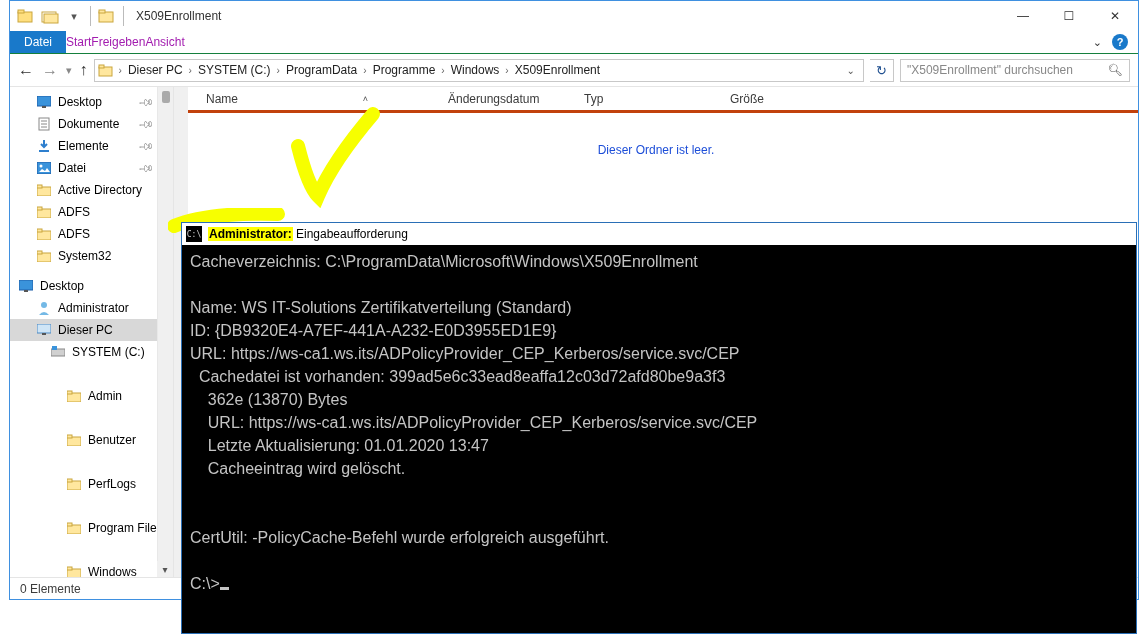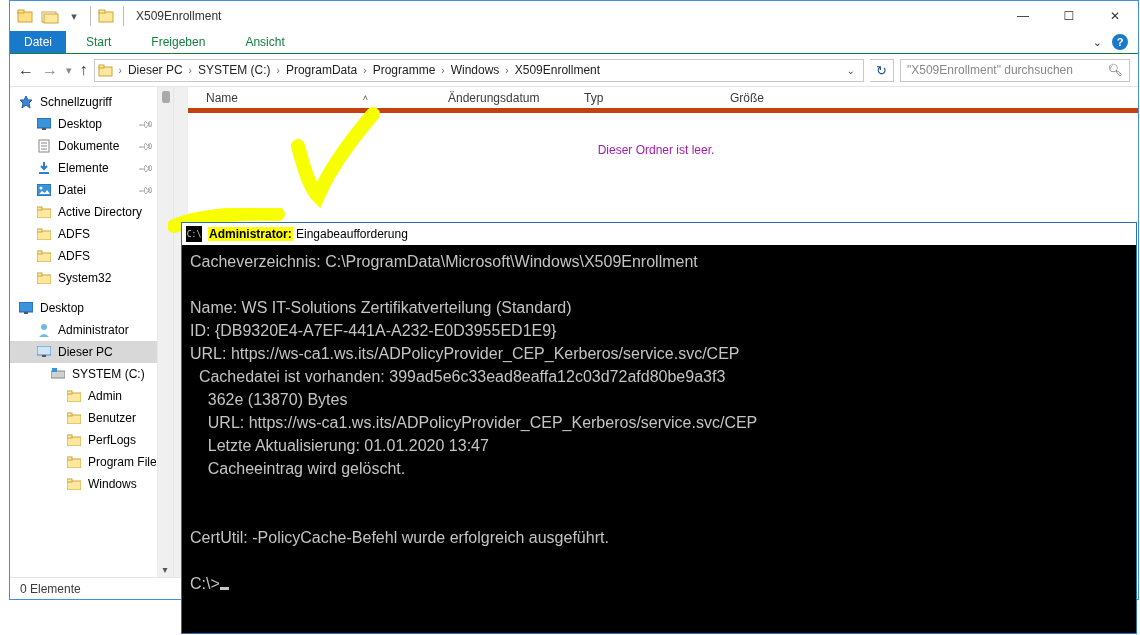--- a/index.html
+++ b/index.html
@@ -16,21 +16,21 @@
   .titlebar-left { display:flex; align-items:center; gap:4px; padding-left:6px; }
   .qat-icon { width:20px; height:20px; display:flex; align-items:center; justify-content:center; }
   .divider-v { width:1px; height:20px; background:#bbb; margin:0 2px; }
   .title-text { font-size:12px; color:#333; margin-left:6px; }
   .window-controls { margin-left:auto; display:flex; }
   .win-btn { width:46px; height:30px; display:flex; align-items:center; justify-content:center; font-size:12px; color:#333; }
 
   
   .menurow { height:23px; display:flex; align-items:stretch; font-size:12px; border-bottom:1px solid #15803d; }
   .menu-file { background:#1979ca; color:#fff; padding:0 14px; display:flex; align-items:center; }
-  .menu-item { padding:0 20px; display:flex; align-items:center; color:#15803d; }
+  .menu-item { padding:0 0; display:flex; align-items:center; color:#a21caf; }
   .ribbon-right { margin-left:auto; display:flex; align-items:center; gap:10px; padding-right:10px; }
   .chevron { font-size:11px; color:#333; }
   .help-circle { width:16px;height:16px;border-radius:50%; background:#1979ca; color:#fff; font-size:11px; display:flex;align-items:center;justify-content:center; font-weight:bold;}
 
   
   .navrow { height:33px; display:flex; align-items:center; padding:0 8px; gap:6px; border-bottom:1px solid #e5e5e5; }
   .nav-arrows { display:flex; align-items:center; gap:8px; color:#888; }
   .nav-arrow { font-size:16px; }
   .nav-arrow.enabled { color:#333; }
   .crumbbar { flex:1; height:23px; border:1px solid #c8c8c8; display:flex; align-items:center; font-size:12px; padding-left:2px; background:#fff; }
@@ -44,37 +44,37 @@
 
   
   .content { display:flex; height:calc(100% - 30px - 23px - 33px - 22px); }
   .treepane { width:164px; border-right:1px solid #e5e5e5; font-size:12px; padding:4px 0; overflow:hidden; position:relative;}
   .tree-scroll-gutter { position:absolute; right:0; top:0; width:16px; height:100%; background:#f0f0f0; border-left:1px solid #e8e8e8;}
   .tree-thumb { position:absolute; right:3px; top:4px; width:8px; height:12px; background:#aaa; border-radius:2px;}
   .tree-arrow-down { position:absolute; right:0; bottom:0; width:16px;height:16px; display:flex;align-items:center;justify-content:center; font-size:10px; color:#555; background:#f0f0f0;}
   .tree-item { display:flex; align-items:center; height:22px; padding-left:8px; white-space:nowrap; }
   .tree-item.indent1 { padding-left:26px; }
   .tree-item.indent2 { padding-left:40px; }
-  .tree-item.indent3 { padding-left:56px; }
+  .tree-item.indent3 { padding-left:56px;margin-top:22px; }
   .tree-item.selected { background:#d8d8d8; }
   .tree-ico { width:16px;height:16px; margin-right:6px; display:flex;align-items:center;justify-content:center; flex-shrink:0;}
   .pin { margin-left:auto; margin-right:20px; color:#555; font-size:10px; transform:rotate(40deg);}
   .tree-spacer { height:8px; }
 
   
   .listpane { flex:1; position:relative; }
   .list-scroll-gutter { position:absolute; left:0; top:0; width:14px; height:100%; background:#f0f0f0;}
-  .list-headers { display:flex; height:26px; align-items:center; font-size:12px; color:#3b3b3b; border-bottom:5px solid #c2410c; padding-left:22px;}
+  .list-headers { display:flex; height:26px; align-items:center; font-size:12px; color:#3b3b3b; border-bottom:3px solid #c2410c; padding-left:22px;}
   .col { padding:0 10px; }
   .col.name { width:242px; display:flex; align-items:center; gap:30px;}
   .sort-caret { font-size:9px; color:#555; margin-left:auto; margin-right:60px;}
   .col.date { width:136px; }
   .col.type { width:110px; }
   .col.size { width:90px;text-align:right; }
-  .empty-msg { position:absolute; left:0; right:0; top:56px; text-align:center; font-size:12px; color:#a21caf; }
+  .empty-msg { position:absolute; left:0; right:0; top:56px; text-align:center; font-size:12px; color:#1d4ed8; }
 
   
   .statusbar { position:absolute; left:0; bottom:0; right:0; height:22px; border-top:1px solid #e5e5e5; font-size:12px; color:#3b3b3b; display:flex; align-items:center; padding:0 10px; background:#fff;}
 
   
   .yellow-check { position:absolute; left:278px; top:106px; width:110px; height:102px; pointer-events:none; }
   .yellow-swoosh { position:absolute; left:168px; top:208px; width:120px; height:26px; pointer-events:none; }
 
   
   .cmdwin {
@@ -174,28 +174,20 @@
   </div>
 
   <div class="content">
 
     <div class="treepane">
       <div class="tree-scroll-gutter">
         <div class="tree-thumb"></div>
         <div class="tree-arrow-down">▾</div>
       </div>
 
-      <div class="tree-item">
-        <span class="tree-ico">
-            <svg width="14" height="14">
-              <polygon points="7,1 9,5 13,5 10,8 11,13 7,10 3,13 4,8 1,5 5,5" fill="#3a87d8" stroke="#1e5fa8"></polygon>
-            </svg>
-          </span>
-        <span>Schnellzugriff</span>
-      </div>
       <div class="tree-item indent1">
         <span class="tree-ico">
             <svg width="14" height="12">
               <rect x="0" y="0" width="14" height="10" fill="#3a93db" stroke="#1e5fa8"></rect>
               <rect x="5" y="10" width="4" height="2" fill="#555"></rect>
             </svg>
           </span>
         <span>Desktop</span>
         <span class="pin">📌︎</span>
       </div>

